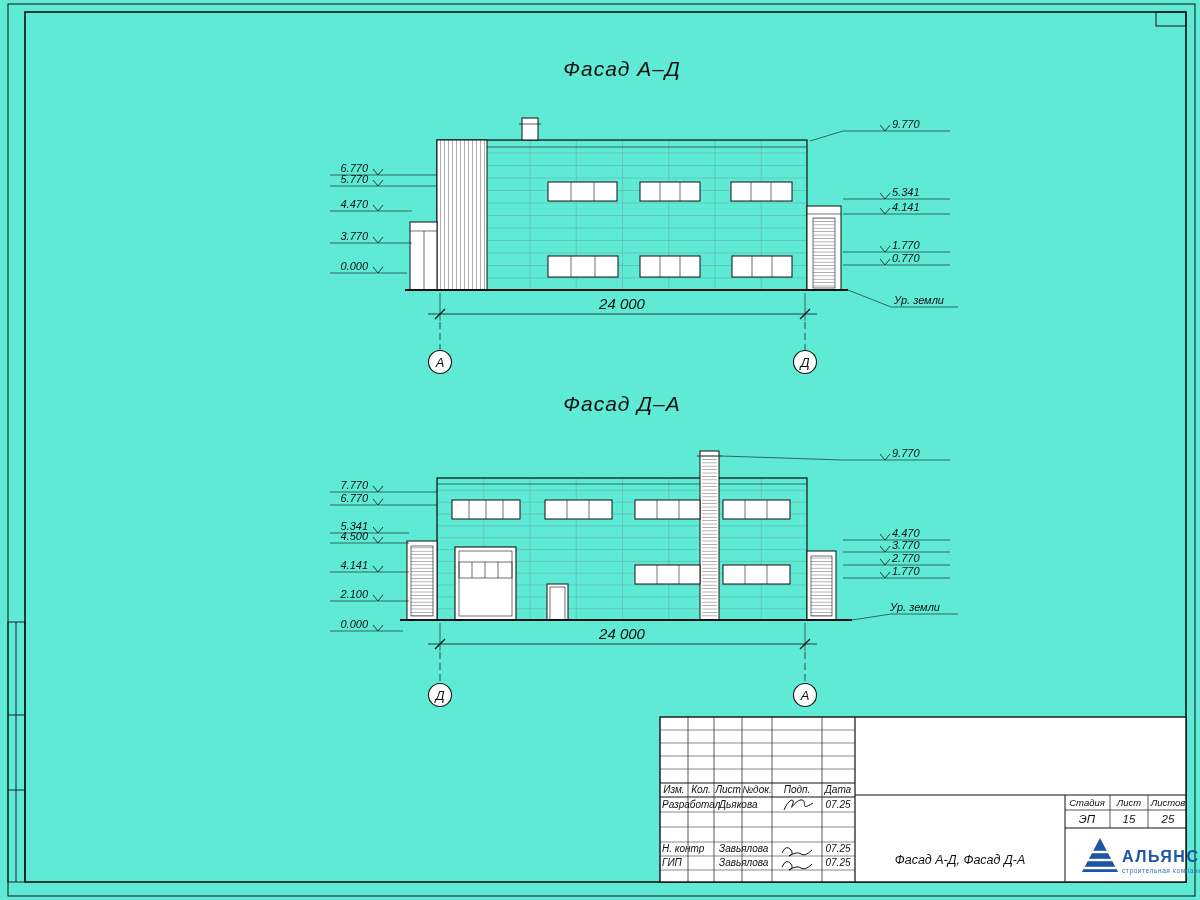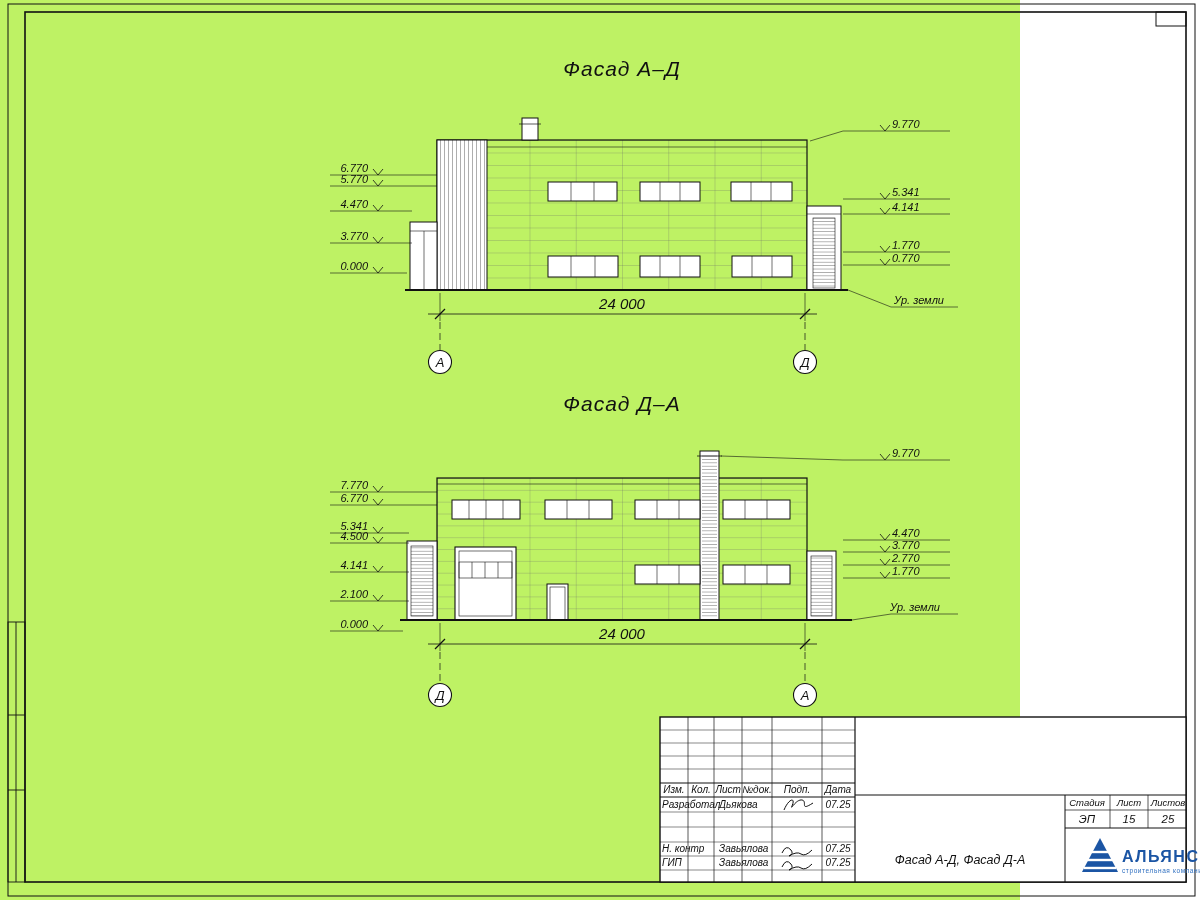--- a/index.html
+++ b/index.html
@@ -1,16 +1,16 @@
 <!DOCTYPE html>
 <html><head>
 <meta charset="utf-8">
 <style>
   html,body{margin:0;padding:0;background:#ffffff;}
-  .sheet{width:1020px;height:900px;position:relative;background:#bef264;}
+  .sheet{width:1200px;height:900px;position:relative;background:#5eead4;}
   svg{display:block;}
   text{font-family:"Liberation Sans",sans-serif;fill:#111;}
   .t{font-style:italic;}
   .title{font-size:21px;letter-spacing:1px;}
   .mark{font-size:11px;}
   .dim{font-size:15px;}
   .axis{font-size:13px;}
   .tb{font-size:10px;}
   .tbh{font-size:10px;}
   .tbs{font-size:9.5px;}

